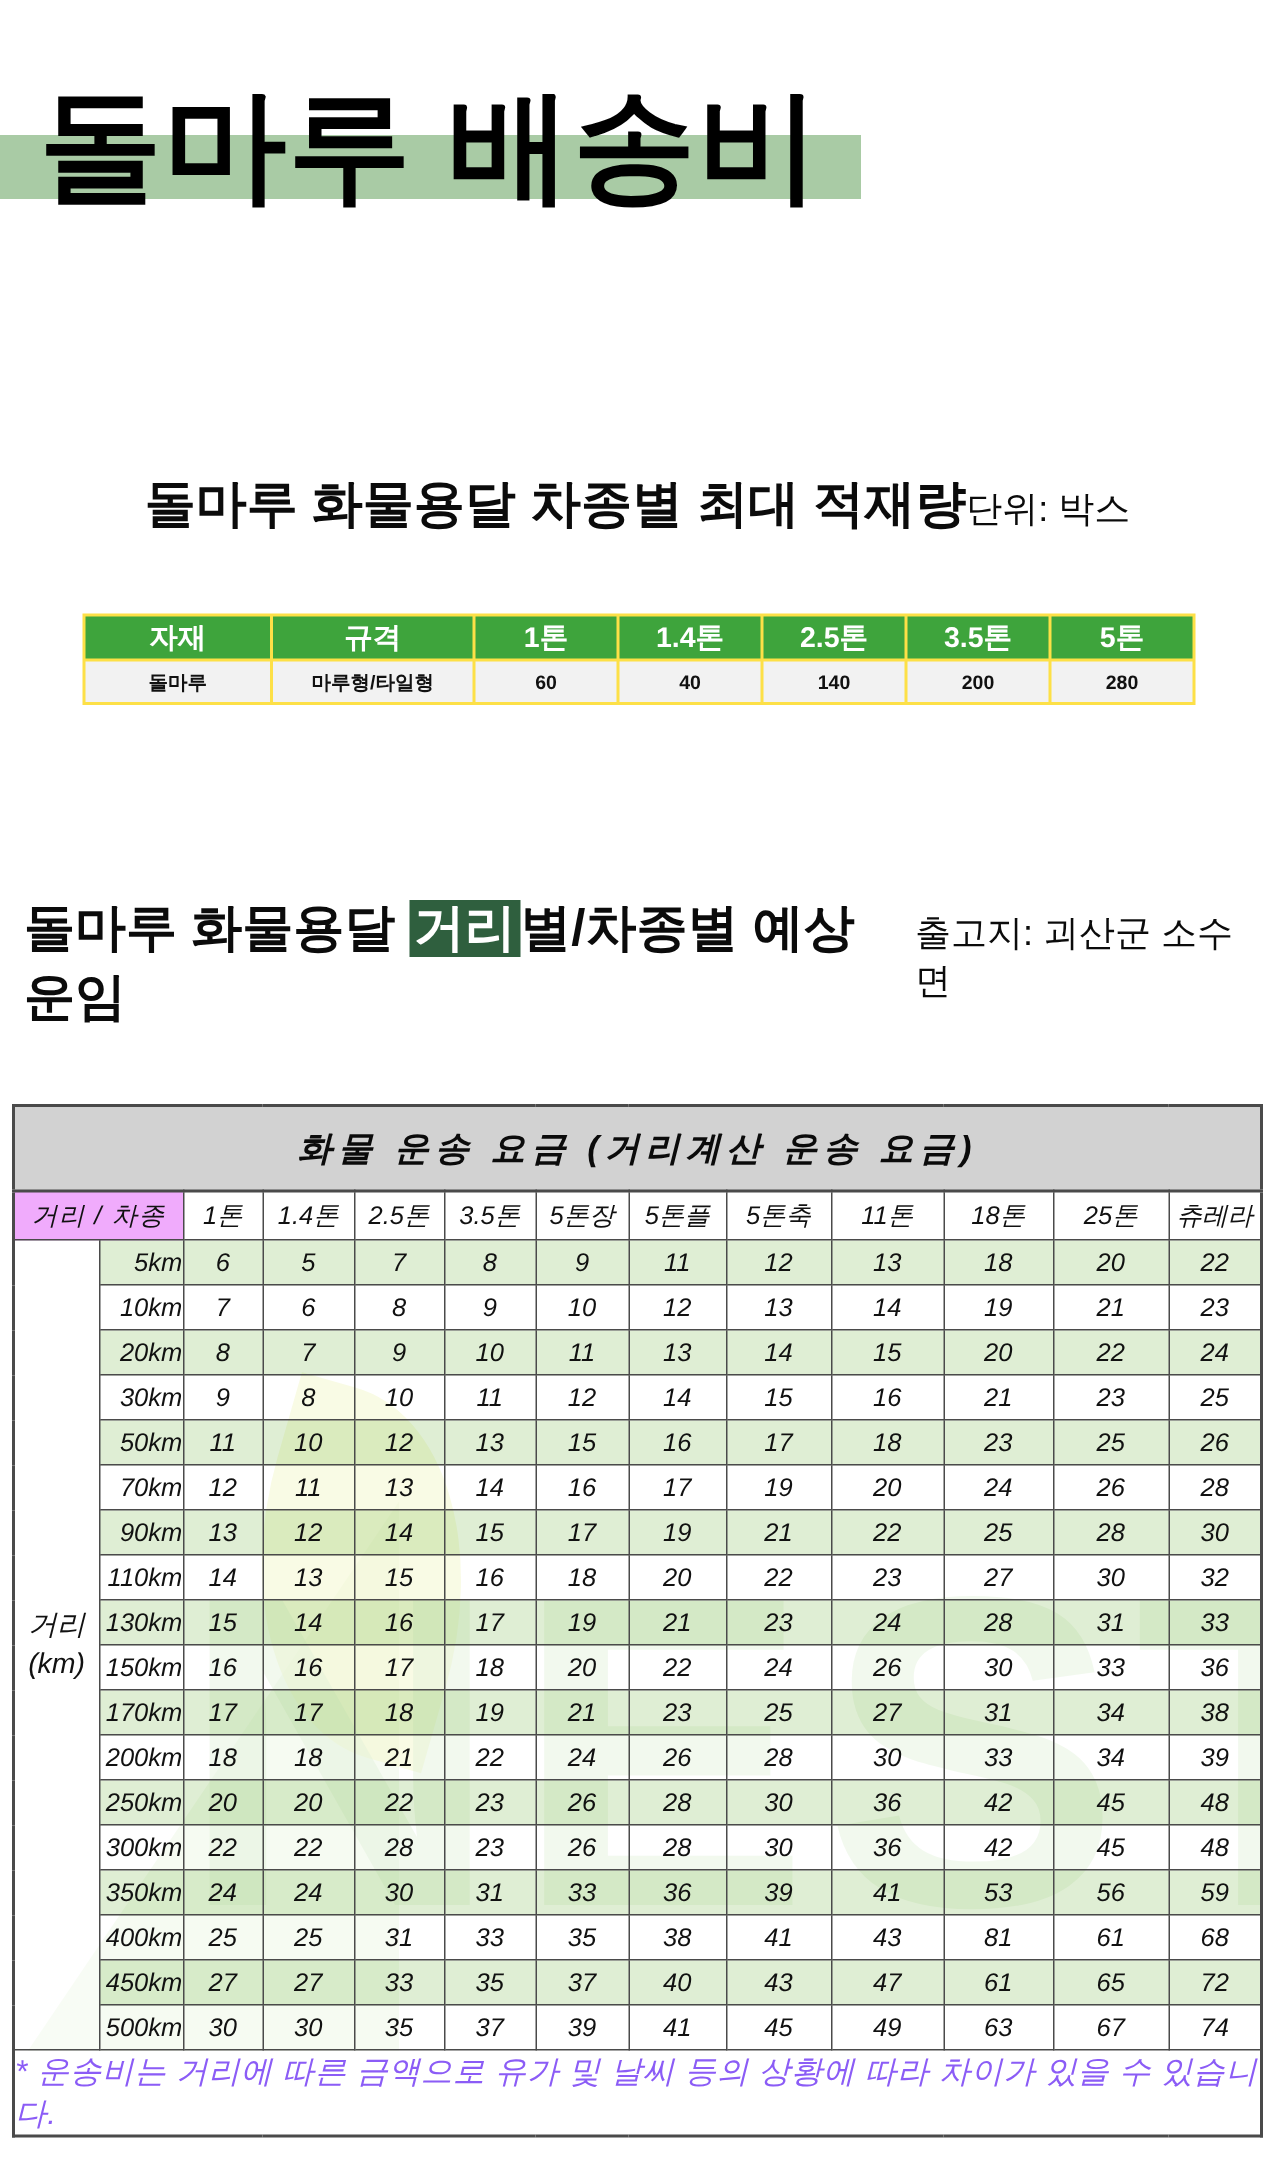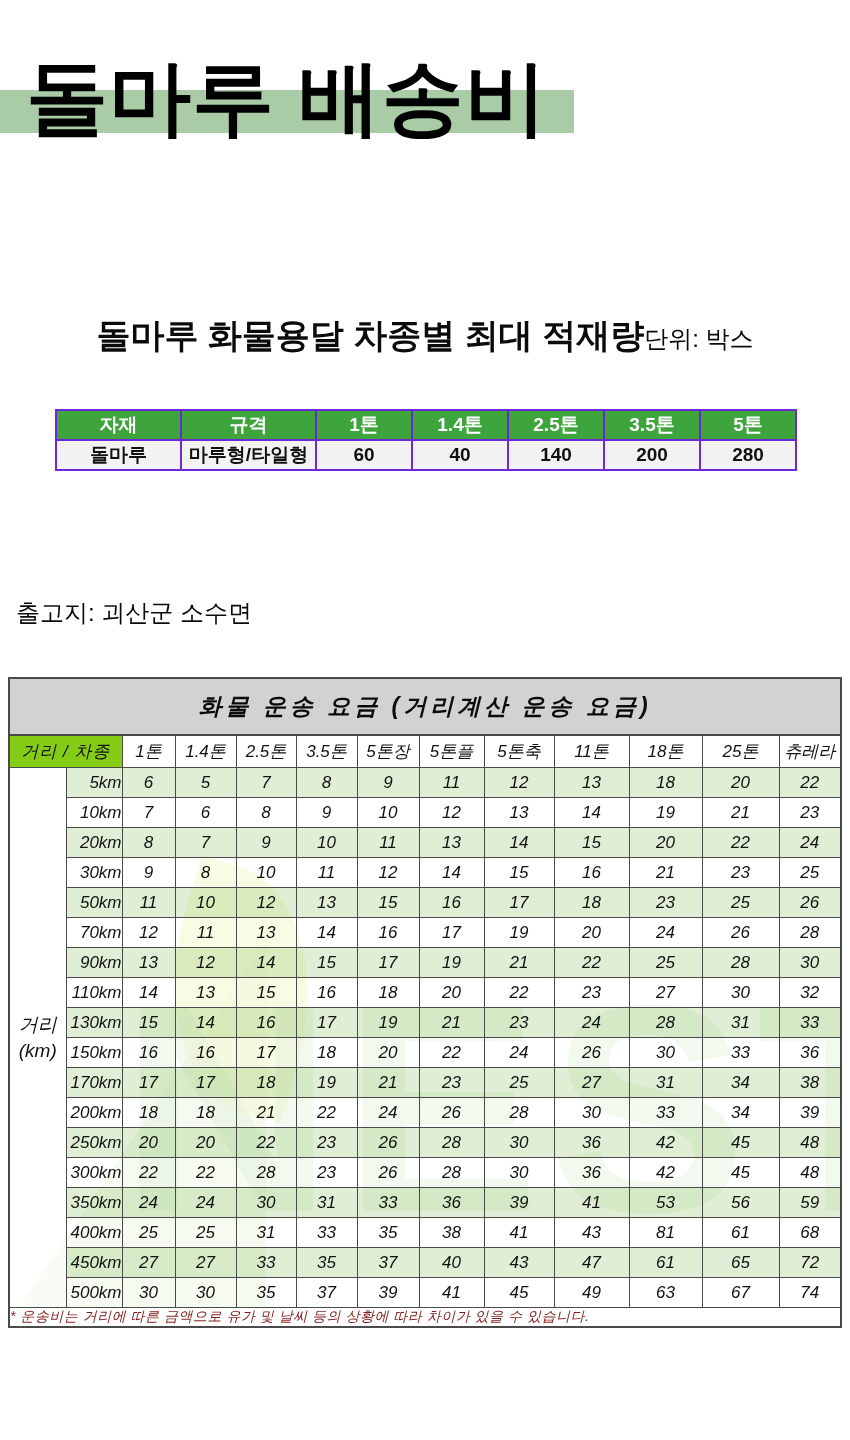--- a/index.html
+++ b/index.html
@@ -16,46 +16,46 @@
   }
   
   .sec-heading1{margin-top:165px;display:flex;justify-content:center;align-items:baseline;}
   .h-main{font-size:34px;font-weight:800;color:#0b0b0b;}
   .h-note{font-size:24px;font-weight:500;color:#0b0b0b;}
   .sec-heading2{margin-top:126px;padding:0 18px 0 16px;display:flex;justify-content:space-between;align-items:baseline;}
   .hl2{background:#2f5f3e;color:#fff;padding:0 3px;}
   
   .cap-table{
     margin:50px 0 0 55px;border-collapse:separate;border-spacing:2px;
-    width:742px;table-layout:fixed;background:#6d28d9;
+    width:742px;table-layout:fixed;background:#fde047;
   }
   .cap-table th{background:#3ea43c;color:#fff;font-size:19px;font-weight:700;height:26px;padding:1px 0;}
-  .cap-table td{background:#f2f2f2;color:#111;font-size:19px;font-weight:600;height:25px;text-align:center;padding:1px 0;}
+  .cap-table td{background:#f2f2f2;color:#111;font-size:13px;font-weight:600;height:25px;text-align:center;padding:1px 0;}
   
   .fare-wrap{position:relative;margin:48px 0 0 8px;width:834px;}
   .watermark{position:absolute;inset:0;z-index:0;overflow:hidden;pointer-events:none;}
   .wm-text{position:absolute;left:112px;top:285px;font-size:295px;font-weight:900;
     color:rgba(187,221,167,0.42);letter-spacing:10px;line-height:1;}
   .wm-leaf{position:absolute;left:158px;top:195px;width:150px;height:235px;
     background:rgba(230,238,150,0.55);border-radius:0 75% 0 75%;transform:rotate(16deg);}
   .wm-tri{position:absolute;left:8px;top:265px;width:250px;height:370px;
     background:rgba(205,232,186,0.40);clip-path:polygon(0 100%,100% 0,100% 100%);}
   .fare-table{position:relative;z-index:1;border-collapse:collapse;width:834px;table-layout:fixed;
     border:2px solid #4a4a4a;font-style:italic;}
   .fare-table th,.fare-table td{border:1px solid #4a4a4a;padding:0;}
   .title-cell{background:#d2d2d2;font-size:23px;font-weight:600;letter-spacing:4px;height:55px;
     text-align:center;border-bottom:2px solid #4a4a4a !important;color:#0b0b0b;}
   .head-cell{background:#ffffff;font-size:17px;font-weight:500;height:31px;text-align:center;}
-  .corner-cell{background:#84cc16;font-size:17px;font-weight:500;text-align:center;letter-spacing:1px;}
+  .corner-cell{background:#f0abfc;font-size:17px;font-weight:500;text-align:center;letter-spacing:1px;}
   .label-cell{background:rgba(255,255,255,0.65);font-size:19px;font-weight:400;text-align:center;line-height:1.35;}
   .dist-cell{font-size:17px;font-weight:400;text-align:right;padding-right:2px;height:29px;margin-top:29px;}
   .val-cell{font-size:17px;font-weight:400;text-align:center;}
   .row-green .dist-cell,.row-green .val-cell{background:rgba(203,227,186,0.62);}
   .row-white .dist-cell,.row-white .val-cell{background:rgba(255,255,255,0.55);}
-  .footnote-cell{color:#7f1d1d;font-size:14px;font-weight:500;text-align:left;
+  .footnote-cell{color:#8b5cf6;font-size:21px;font-weight:500;text-align:left;
     padding:5px 0 6px 8px;background:#ffffff;letter-spacing:0.5px;}
 </style>
 </head>
 <body>
 
 <div class="main-title">
   <span class="hl">돌마루 배송비</span>
 </div>
 
 <div class="sec-heading1">
@@ -91,20 +91,21 @@
         <td>60</td>
         <td>40</td>
         <td>140</td>
         <td>200</td>
         <td>280</td>
       </tr>
     </tbody>
 </table>
 
 <div class="sec-heading2">
+  <span class="h-main"><span>돌마루 화물용달 </span><span class="hl2">거리</span><span>별/차종별 예상 운임</span></span>
   <span class="h-note">출고지: 괴산군 소수면</span>
 </div>
 
 <div class="fare-wrap">
   <div class="watermark">
     <div class="wm-tri"></div>
     <div class="wm-leaf"></div>
     <div class="wm-text">NEST</div>
   </div>
   <table class="fare-table">

